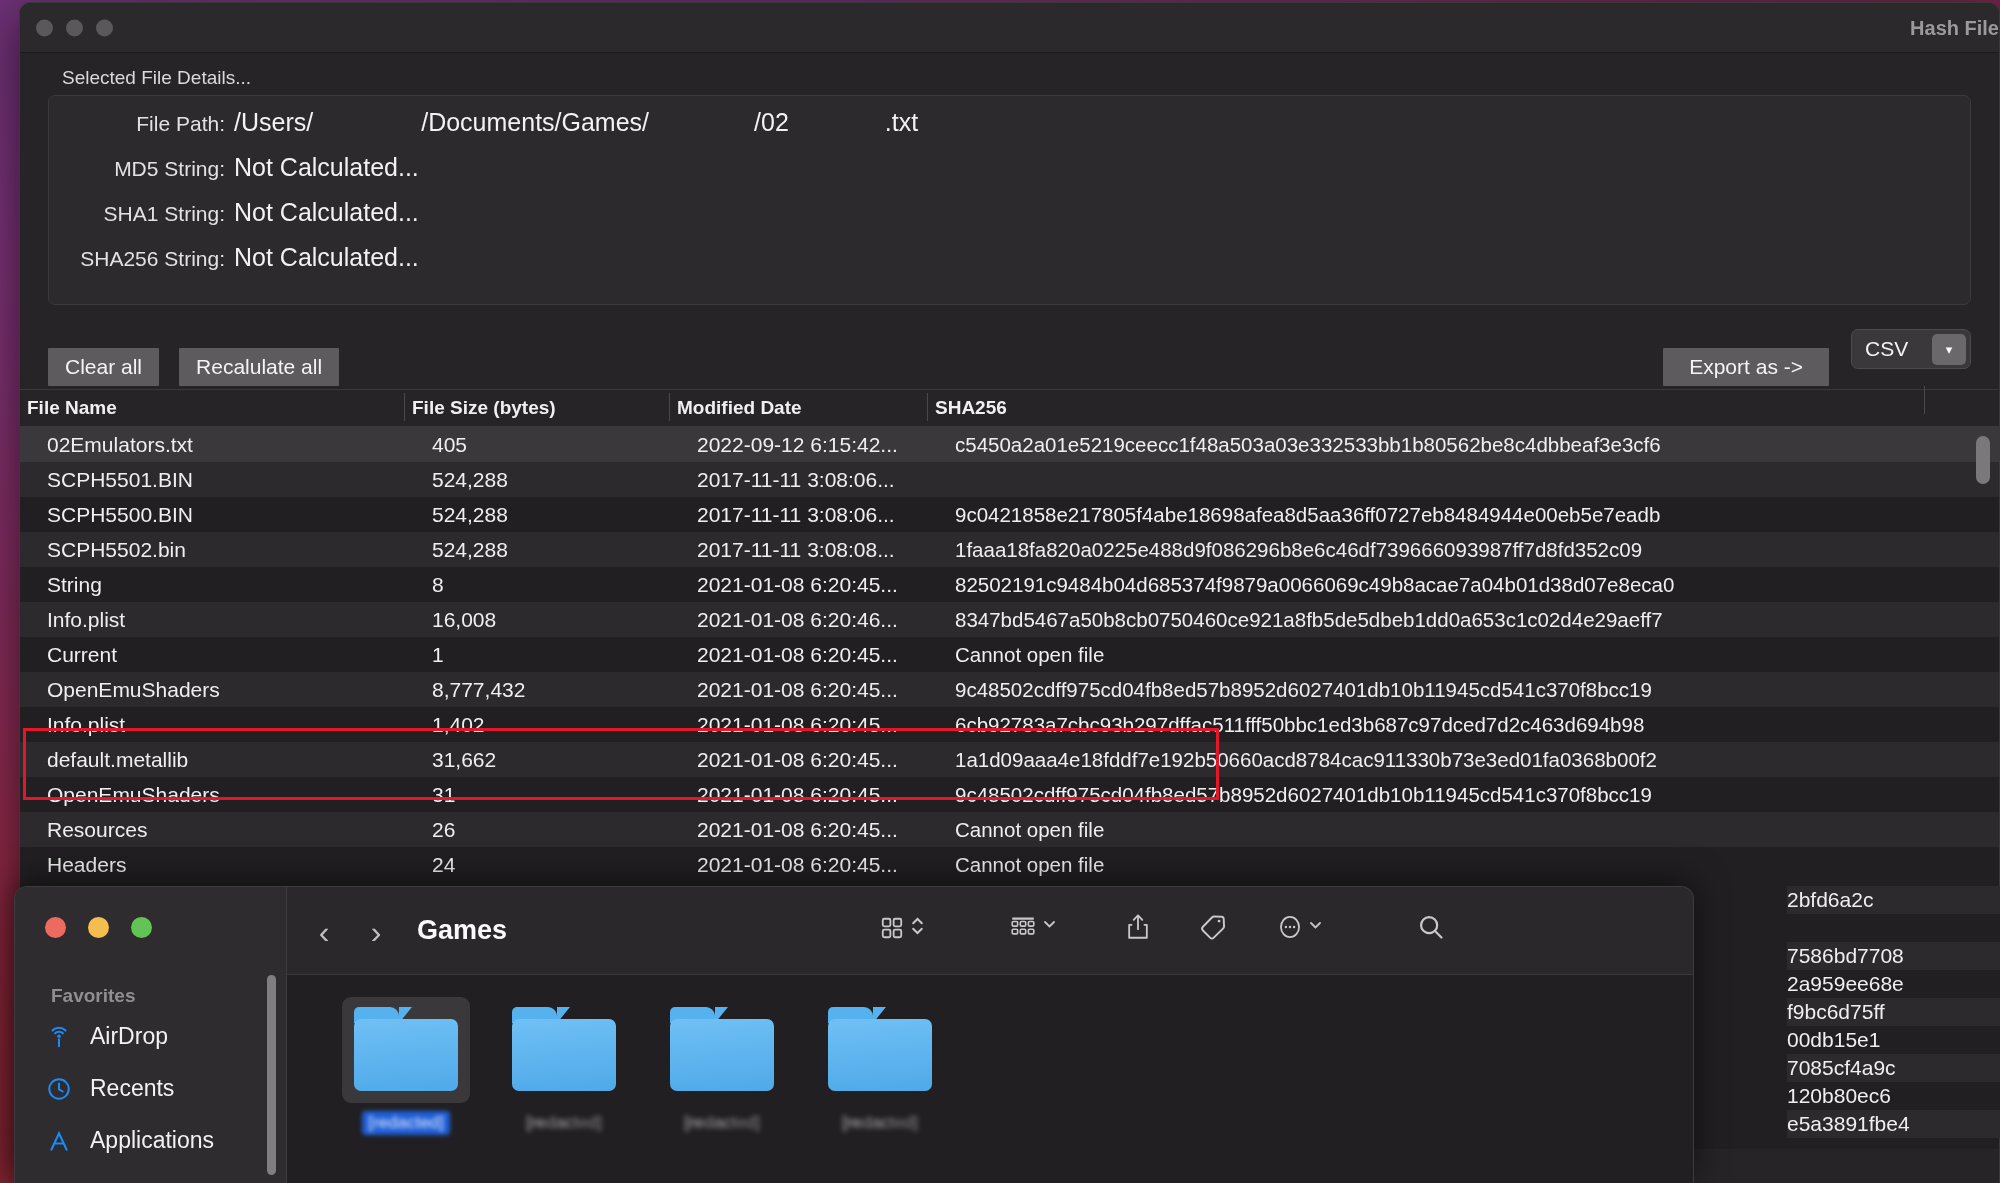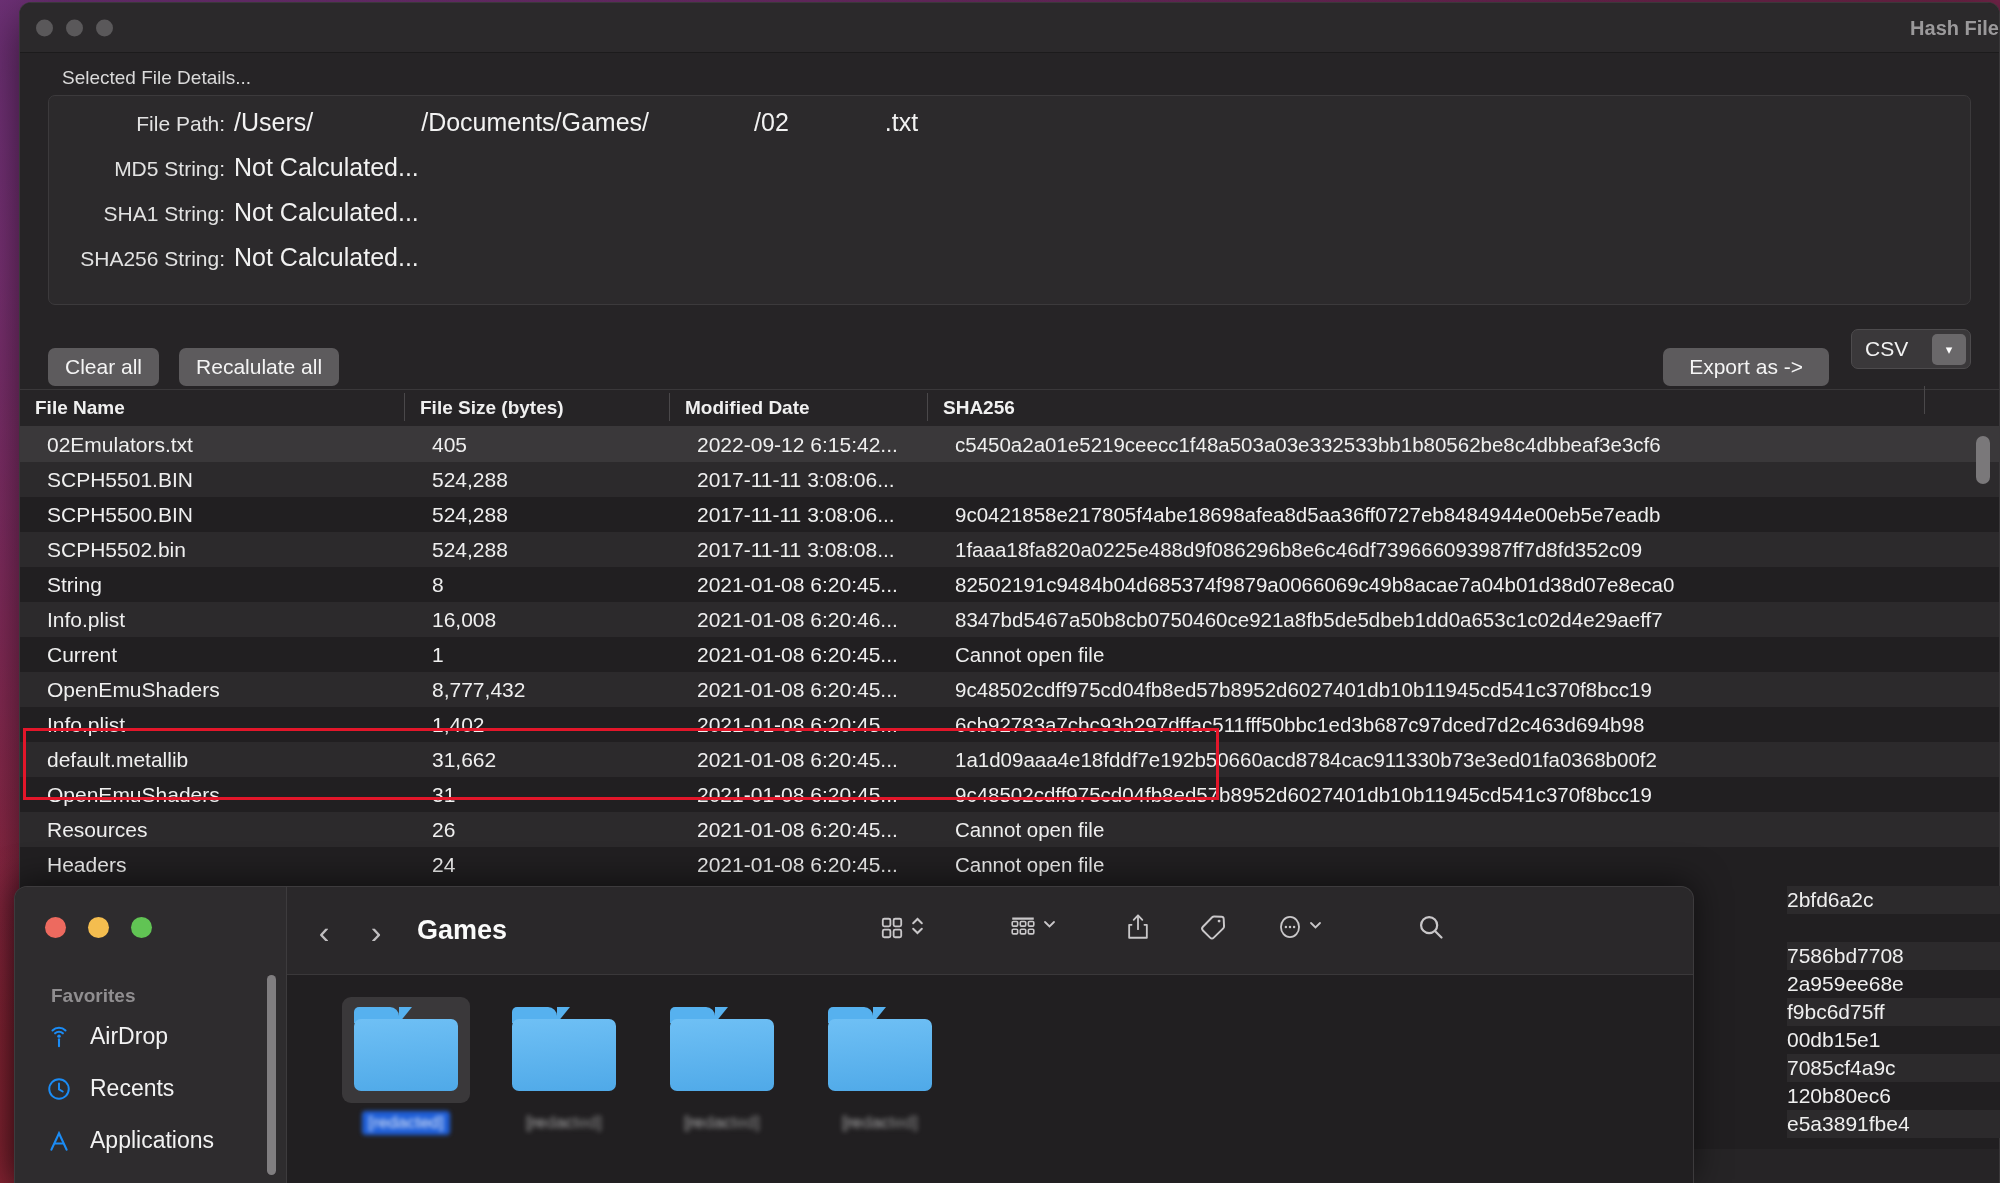--- a/index.html
+++ b/index.html
@@ -87,21 +87,21 @@
   
   #actions-bar {
     margin: 22px 28px 0 28px;
     display: flex; align-items: center;
     height: 44px;
   }
   .btn {
     background: #5d5b5d;
     color: #f4f4f4;
     border: none;
-    border-radius: 7px;
+    border-radius: 1px;
     font-size: 21px;
     font-family: inherit;
     padding: 7px 17px;
     cursor: default;
     margin-top: 36px;
   }
   #clear-all-button { margin-right: 20px; }
   .spacer { flex: 1; }
   #export-as-button { margin-right: 22px; padding: 7px 26px; }
   #format-select {
@@ -131,21 +131,21 @@
     height: 760px;
   }
   #table-header {
     display: flex; height: 37px; align-items: center;
     background: #262426;
     border-bottom: 1px solid #3a383a;
     position: relative;
   }
   .th {
     font-size: 19px; color: #f0f0f0; font-weight: 600;
-    padding-left: 15px; position: relative;
+    padding-left: 7px; position: relative;
   }
   .th::after {
     content: ""; position: absolute; right: 0; top: -4px;
     height: 28px; width: 1px; background: #4a484a;
   }
   .th.last::after { display: none; }
   .col-name { width: 385px; }
   .col-size { width: 265px; }
   .col-date { width: 258px; }
   .col-hash { flex: 1; }

